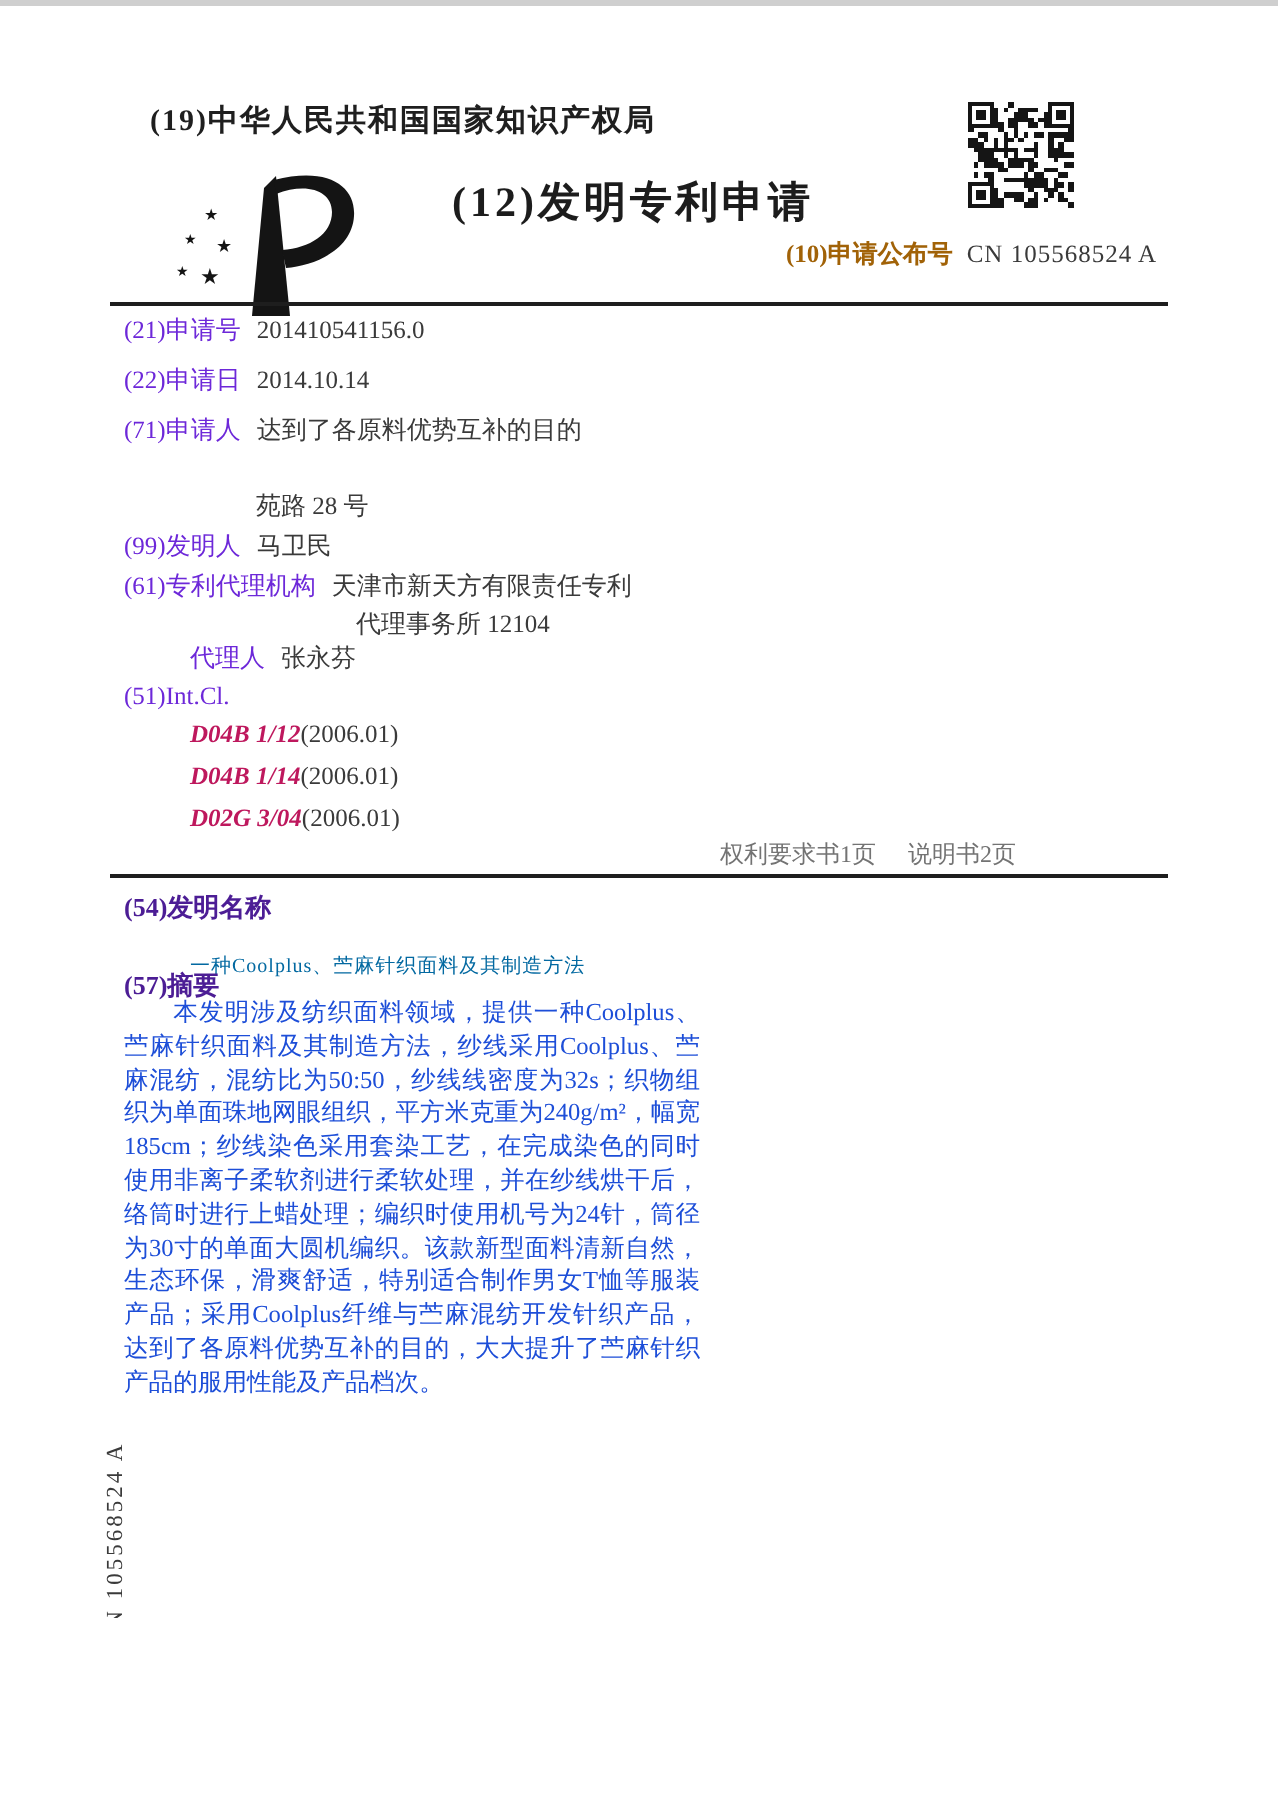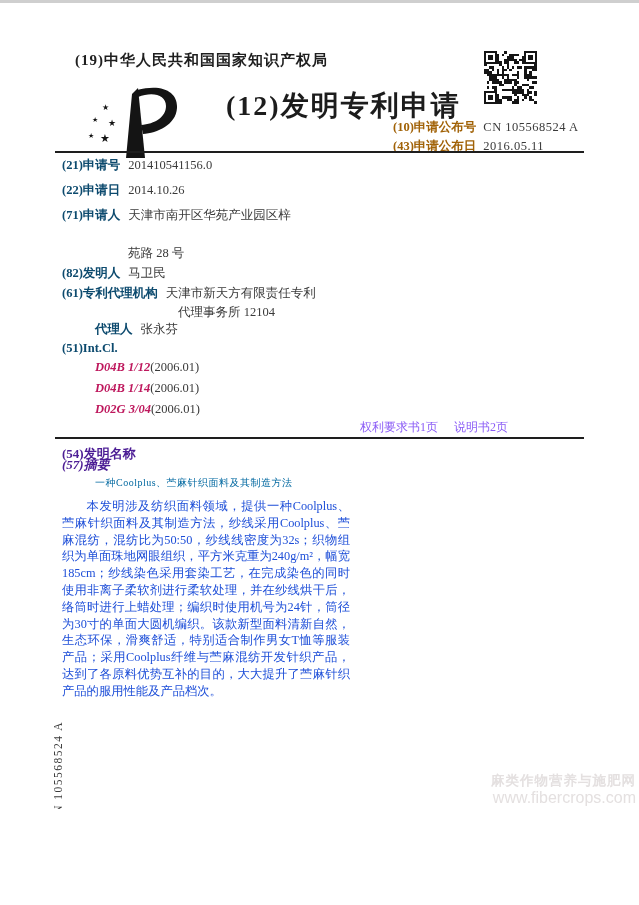--- a/index.html
+++ b/index.html
@@ -20,21 +20,21 @@
   }
 
   
   .office {
     position: absolute; left: 75px; top: 51px;
     font-size: 15px; font-weight: bold; letter-spacing: 1px; color: #1f1f1f;
   }
   .logo { position: absolute; left: 84px; top: 84px; width: 104px; height: 78px; }
   .doc-type {
     position: absolute; left: 226px; top: 87px;
-    font-size: 28px; font-weight: bold; letter-spacing: 2px; color: #1c1c1c;
+    font-size: 21px; font-weight: bold; letter-spacing: 2px; color: #1c1c1c;
   }
   .qr {
     position: absolute; left: 484px; top: 51px; width: 53px; height: 53px;
     display: grid; grid-template-columns: repeat(21, 1fr); grid-template-rows: repeat(21, 1fr);
     background: #fff;
   }
   .qr i { display: block; }
   .qr i.on { background: #151515; }
   .finder { position: absolute; width: 13px; height: 13px; border: 2px solid #151515; background: #fff; }
   .finder::after { content: ""; position: absolute; inset: 2px; background: #151515; }
@@ -47,26 +47,26 @@
   .pub-row .val { margin-left: 7px; color: #3a3a3a; letter-spacing: 0.5px; }
   .pub-num { top: 119px; }
   .pub-date { top: 138px; }
 
   .rule { position: absolute; left: 55px; width: 529px; height: 2px; background: #1e1e1e; }
   .rule-1 { top: 151px; }
   .rule-2 { top: 437px; }
 
   
   .bib { position: absolute; font-size: 12.5px; white-space: nowrap; }
-  .bib .lbl { font-weight: bold; color: #0c4a6e; text-align: center; }
+  .bib .lbl { font-weight: normal; color: #6d28d9; text-align: center; }
   .bib .val { margin-left: 8px; color: #3a3a3a; }
   .cls-code { font-style: italic; font-weight: bold; color: #be185d; }
   .cls-ver { color: #3a3a3a; }
 
-  .pages-info { position: absolute; left: 360px; top: 419px; font-size: 12px; color: #8b5cf6; }
+  .pages-info { position: absolute; left: 360px; top: 419px; font-size: 12px; color: #737373; }
   .pages-info span { margin-right: 16px; }
 
   
   .sec-label { position: absolute; left: 62px; font-size: 13px; font-weight: bold; color: #4c1d95; }
   .invention-title { position: absolute; left: 95px; top: 464px; font-size: 10px; color: #0369a1; letter-spacing: 0.5px; margin-top: 12px; }
   .abstract {
     position: absolute; left: 62px; top: 498px; width: 288px;
     font-size: 12.3px; line-height: 16.8px; color: #1d4ed8;
     text-align: justify; text-indent: 2em;
   }
@@ -549,43 +549,40 @@
       <i></i>
       <i></i>
       <i></i>
       <i></i>
       <i class="on"></i>
     </div>
 
   <div class="pub-row pub-num">
     <span class="lbl">(10)申请公布号</span><span class="val">CN 105568524 A</span>
   </div>
-  <div class="pub-row pub-date">
-    <span class="lbl">(43)申请公布日</span><span class="val">2016.05.11</span>
-  </div>
 
   <div class="rule rule-1"></div>
 
   <div class="bib" style="left:62px; top:157px;">
     <span class="lbl">(21)申请号</span><span class="val">201410541156.0</span>
   </div>
 
   <div class="bib" style="left:62px; top:182px;">
-    <span class="lbl">(22)申请日</span><span class="val">2014.10.26</span>
+    <span class="lbl">(22)申请日</span><span class="val">2014.10.14</span>
   </div>
 
   <div class="bib" style="left:62px; top:207px;">
-    <span class="lbl">(71)申请人</span><span class="val">天津市南开区华苑产业园区梓</span>
+    <span class="lbl">(71)申请人</span><span class="val">达到了各原料优势互补的目的</span>
   </div>
   <div class="bib" style="left:128px; top:245px;text-align:right;">
     <span class="val" style="margin-left:0;">苑路 28 号</span>
   </div>
 
   <div class="bib" style="left:62px; top:265px;">
-    <span class="lbl">(82)发明人</span><span class="val">马卫民</span>
+    <span class="lbl">(99)发明人</span><span class="val">马卫民</span>
   </div>
 
   <div class="bib" style="left:62px; top:285px;">
     <span class="lbl">(61)专利代理机构</span><span class="val">天津市新天方有限责任专利</span>
   </div>
   <div class="bib" style="left:178px; top:304px;">
     <span class="val" style="margin-left:0;">代理事务所 12104</span>
   </div>
   <div class="bib" style="left:95px; top:321px;">
     <span class="lbl">代理人</span><span class="val">张永芬</span>
@@ -606,22 +603,18 @@
 
   <div class="pages-info">
     <span>权利要求书1页</span><span style="margin-right:0;">说明书2页</span>
   </div>
 
   <div class="rule rule-2"></div>
 
   <div class="sec-label" style="top:445px;">(54)发明名称</div>
   <div class="invention-title">一种Coolplus、苎麻针织面料及其制造方法</div>
 
-  <div class="sec-label" style="top:456px;font-style:italic;">(57)摘要</div>
+  <div class="sec-label" style="top:484px;">(57)摘要</div>
   <div class="abstract">本发明涉及纺织面料领域，提供一种Coolplus、苎麻针织面料及其制造方法，纱线采用Coolplus、苎麻混纺，混纺比为50:50，纱线线密度为32s；织物组织为单面珠地网眼组织，平方米克重为240g/m²，幅宽185cm；纱线染色采用套染工艺，在完成染色的同时使用非离子柔软剂进行柔软处理，并在纱线烘干后，络筒时进行上蜡处理；编织时使用机号为24针，筒径为30寸的单面大圆机编织。该款新型面料清新自然，生态环保，滑爽舒适，特别适合制作男女T恤等服装产品；采用Coolplus纤维与苎麻混纺开发针织产品，达到了各原料优势互补的目的，大大提升了苎麻针织产品的服用性能及产品档次。</div>
 
   <div class="side-number">CN 105568524 A</div>
 
-  <div class="watermark">
-    <div class="wm1">麻类作物营养与施肥网</div>
-    <div class="wm2">www.fibercrops.com</div>
-  </div>
 </div>
 
 </body></html>

